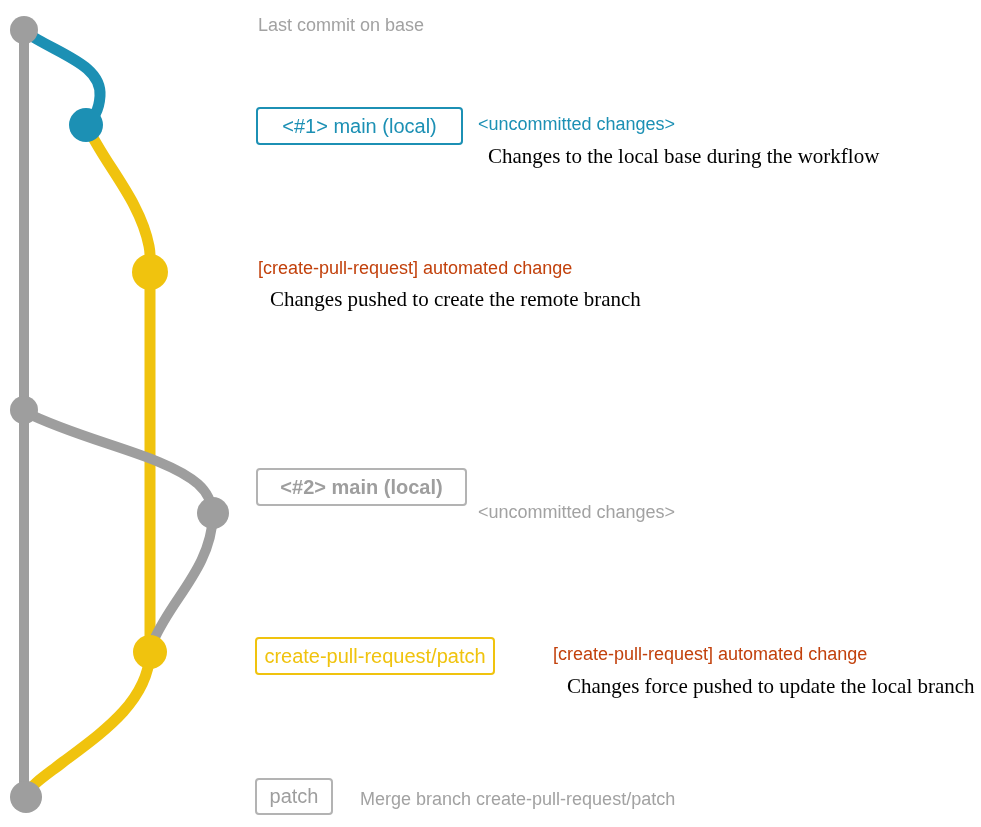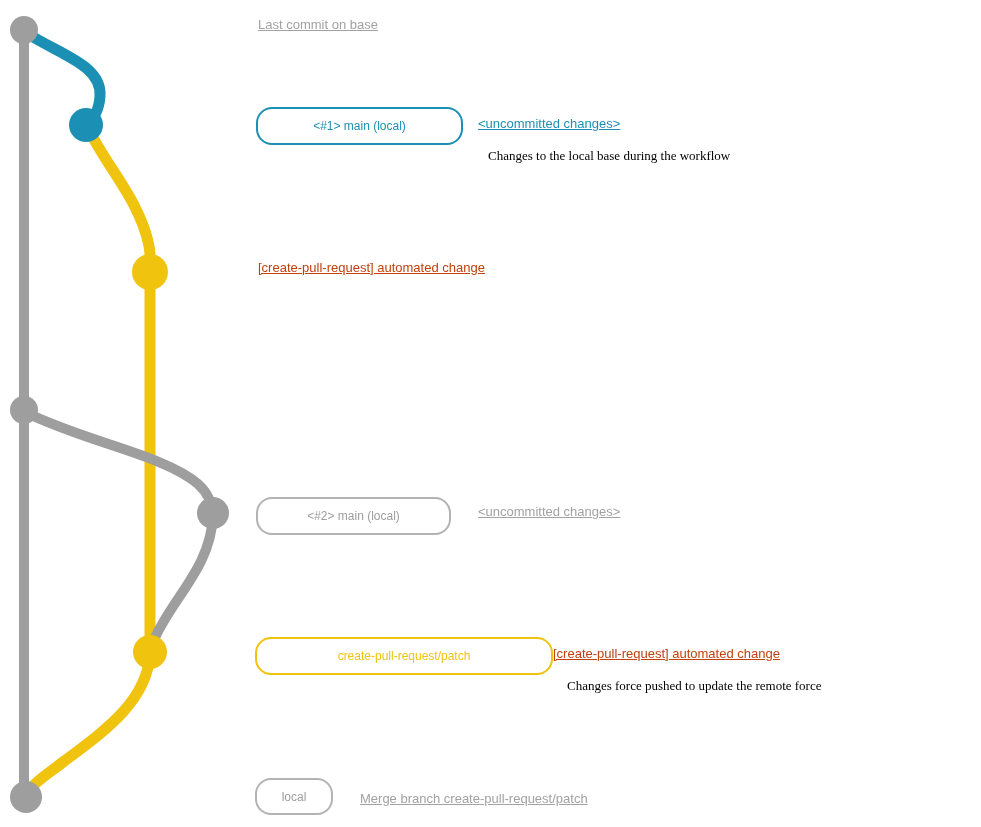--- a/index.html
+++ b/index.html
@@ -5,40 +5,40 @@
   html, body { margin: 0; padding: 0; background: #ffffff; }
   .stage {
     position: relative;
     width: 981px;
     height: 827px;
     background: #ffffff;
     font-family: "Liberation Sans", sans-serif;
     overflow: hidden;
   }
   .abs { position: absolute; white-space: nowrap; }
-  .heading { font-size: 13px; line-height: 24px; text-decoration: underline; }
+  .heading { font-size: 18px; line-height: 24px; }
   .gray-text { color: #a2a2a2; }
   .blue-text { color: #1c90b4; }
   .yellow-text { color: #c2410c; }
   .desc {
     font-family: "Liberation Serif", serif;
-    font-size: 13px;
+    font-size: 21px;
     color: #000000;
     line-height: 22px;
   }
   .pill {
     position: absolute;
     box-sizing: border-box;
     height: 38px;
     border: 2px solid;
-    border-radius: 16px;
+    border-radius: 4px;
     display: flex;
     align-items: center;
     justify-content: center;
-    font-size: 12px;
+    font-size: 20px;
     padding: 0 6px;
     white-space: nowrap;
     background: #ffffff;
   }
   .pill-blue { border-color: #1c90b4; color: #1c90b4; }
   .pill-gray { border-color: #b3b3b3; color: #9e9e9e; }
   .pill-yellow { border-color: #f0c30e; color: #f0c30e; }
   svg.graph { position: absolute; left: 0; top: 0; }
 </style>
 </head>
@@ -69,25 +69,26 @@
     <circle cx="26" cy="797" r="16" fill="#9e9e9e"></circle>
   </svg>
 
   <div class="abs heading gray-text" style="left:258px; top:13px;">Last commit on base</div>
 
   <div class="pill pill-blue" style="left:256px; top:107px; width:207px;">&lt;#1&gt; main (local)</div>
   <div class="abs heading blue-text" style="left:478px; top:112px;">&lt;uncommitted changes&gt;</div>
   <div class="abs desc" style="left:488px; top:145px;">Changes to the local base during the workflow</div>
 
   <div class="abs heading yellow-text" style="left:258px; top:256px;">[create-pull-request] automated change</div>
+  <div class="abs desc" style="left:270px; top:288px;">Changes pushed to create the remote branch</div>
 
 
-  <div class="pill pill-gray" style="left:256px; top:497px; width:195px;">&lt;#2&gt; main (local)</div>
+  <div class="pill pill-gray" style="left:256px; top:468px; width:211px;font-weight:bold;">&lt;#2&gt; main (local)</div>
   <div class="abs heading gray-text" style="left:478px; top:500px;">&lt;uncommitted changes&gt;</div>
 
-  <div class="pill pill-yellow" style="left:255px; top:637px; width:298px;">create-pull-request/patch</div>
+  <div class="pill pill-yellow" style="left:255px; top:637px; width:240px;">create-pull-request/patch</div>
   <div class="abs heading yellow-text" style="left:553px; top:642px;">[create-pull-request] automated change</div>
-  <div class="abs desc" style="left:567px; top:675px;">Changes force pushed to update the remote force</div>
+  <div class="abs desc" style="left:567px; top:675px;">Changes force pushed to update the local branch</div>
 
-  <div class="pill pill-gray" style="left:255px; top:778px; width:78px; height:37px;">local</div>
+  <div class="pill pill-gray" style="left:255px; top:778px; width:78px; height:37px;">patch</div>
   <div class="abs heading gray-text" style="left:360px; top:787px;">Merge branch create-pull-request/patch</div>
 
 </div>
 
 </body></html>

